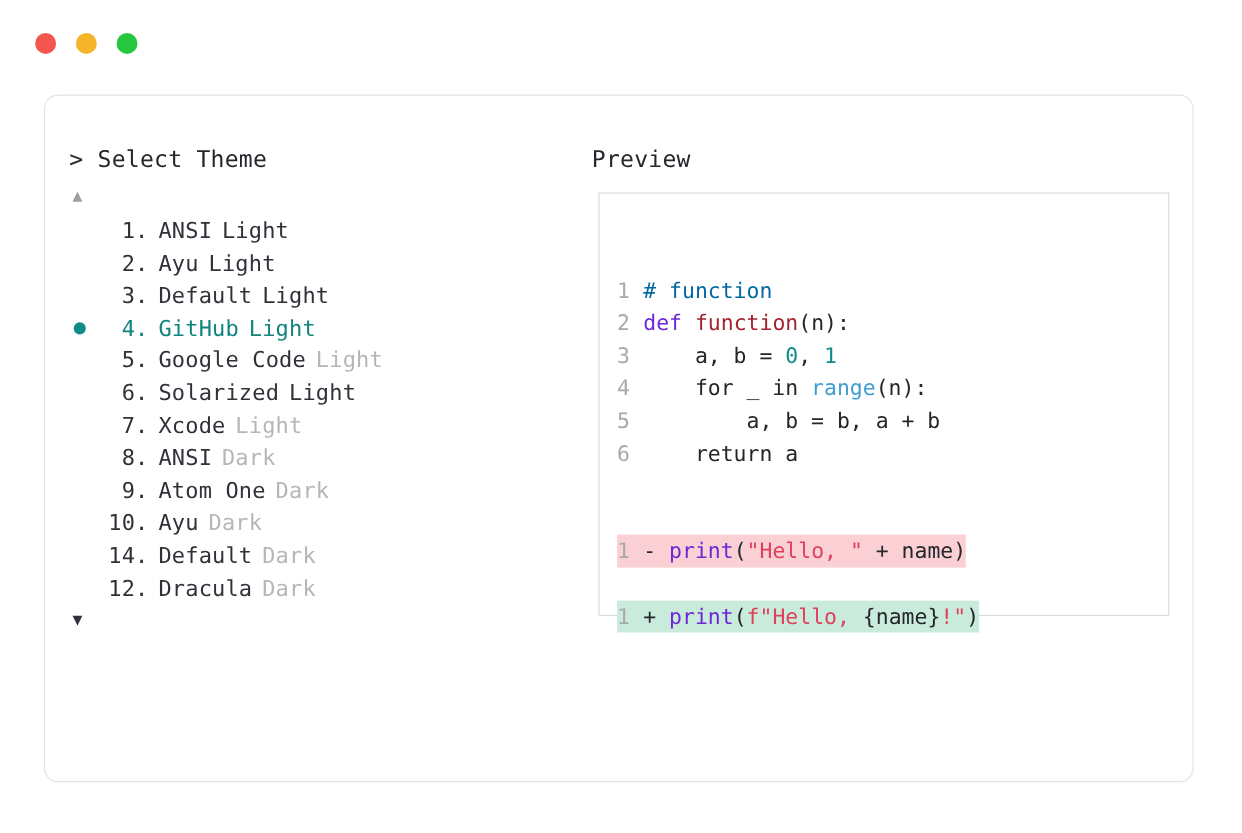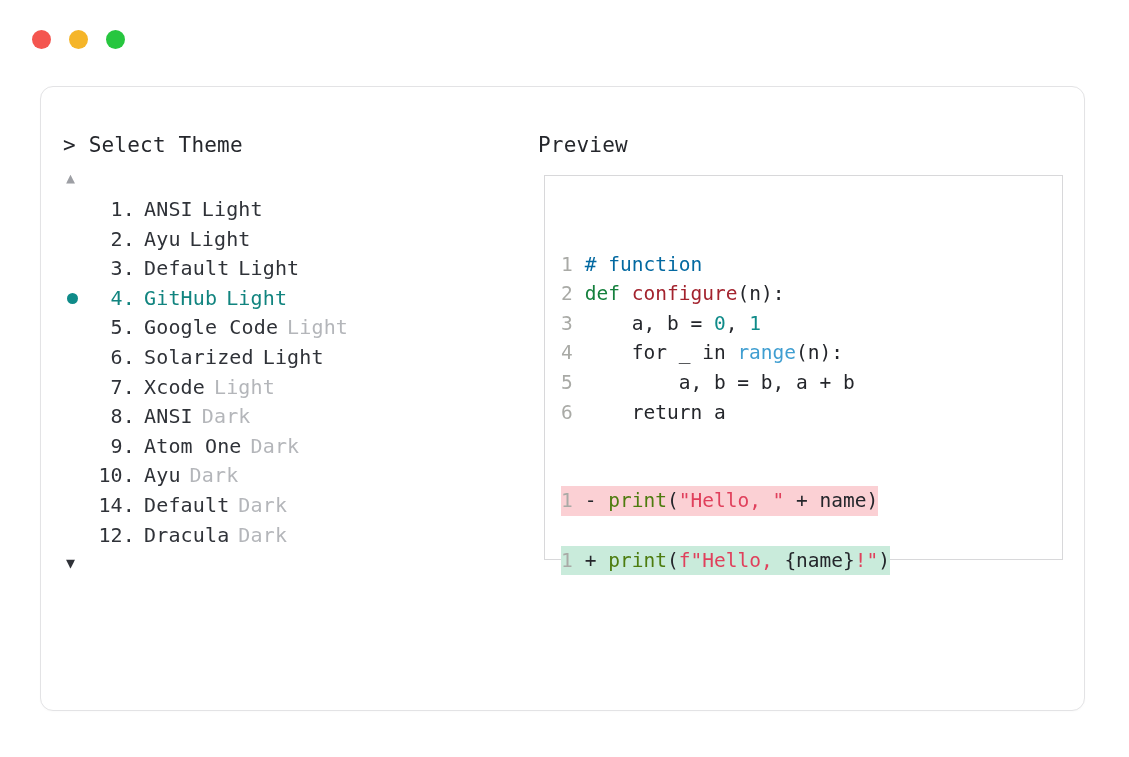--- a/index.html
+++ b/index.html
@@ -154,27 +154,27 @@
   }
   .ln {
     display: inline-block;
     width: 12px;
     color: #a9aaa6;
   }
   .gap { height: 29.6px; }
 
   
   .c-comment { color: #0369a1; }
-  .c-kw      { color: #15803d; }
+  .c-kw      { color: #6d28d9; }
   .c-fn      { color: #a3232e; }
   .c-plain   { color: #24262b; }
   .c-num     { color: #0f8b89; }
   .c-builtin { color: #3f9ed1; }
   .c-str     { color: #e0405c; }
-  .c-call    { color: #4d7c0f; }
+  .c-call    { color: #6d28d9; }
 
   
   .diff-line { display: block; width: fit-content; }
   .diff-del  { background: #fbd0d4; }
   .diff-add  { background: #c9ebdb; }
   .diff-sign { color: #24262b; }
 </style>
 </head>
 <body>
 
@@ -205,21 +205,21 @@
         <div class="theme-row"><span class="bullet-cell"></span><span class="idx">14.</span><span class="tsuffix-pad"></span><span class="tname">Default</span><span class="tsuffix-pad"></span><span class="tsuffix dim">Dark</span></div>
         <div class="theme-row"><span class="bullet-cell"></span><span class="idx">12.</span><span class="tsuffix-pad"></span><span class="tname">Dracula</span><span class="tsuffix-pad"></span><span class="tsuffix dim">Dark</span></div>
       </div>
     <div class="scroll-arrow down">▼</div>
   </div>
 
 
   <div class="preview-box">
     <div class="code">
 <span><span class="ln">1</span> <span class="c-comment"># function</span></span>
-<span><span class="ln">2</span> <span class="c-kw">def</span><span class="c-plain"> </span><span class="c-fn">configure</span><span class="c-plain">(n):</span></span>
+<span><span class="ln">2</span> <span class="c-kw">def</span><span class="c-plain"> </span><span class="c-fn">function</span><span class="c-plain">(n):</span></span>
 <span><span class="ln">3</span> <span class="c-plain">    a, b = </span><span class="c-num">0</span><span class="c-plain">, </span><span class="c-num">1</span></span>
 <span><span class="ln">4</span> <span class="c-plain">    for _ in </span><span class="c-builtin">range</span><span class="c-plain">(n):</span></span>
 <span><span class="ln">5</span> <span class="c-plain">        a, b = b, a + b</span></span>
 <span><span class="ln">6</span> <span class="c-plain">    return a</span></span>
 <span class="gap" style="display:block"> </span>
 <span class="diff-line diff-del"><span class="ln">1</span> <span class="diff-sign">-</span> <span class="c-call">print</span><span class="c-plain">(</span><span class="c-str">"Hello, "</span><span class="c-plain"> + name</span><span class="c-plain">)</span></span>
 <span class="diff-line diff-add"><span class="ln">1</span> <span class="diff-sign">+</span> <span class="c-call">print</span><span class="c-plain">(</span><span class="c-str">f"Hello, </span><span class="c-plain">{name}</span><span class="c-str">!</span><span class="c-str">"</span><span class="c-plain">)</span></span>
     </div>
   </div>
 

